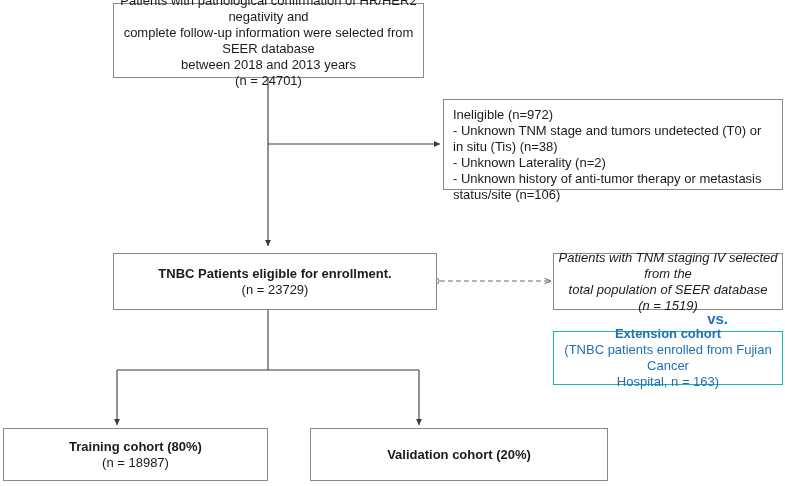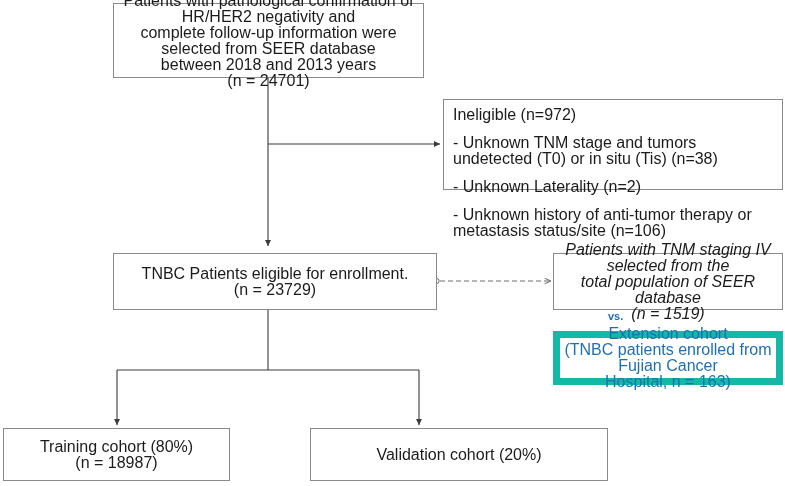--- a/index.html
+++ b/index.html
@@ -29,43 +29,42 @@
     position: absolute;
     box-sizing: border-box;
     border: 1px solid #8a8a8a;
     background: #ffffff;
     display: flex;
     flex-direction: column;
     align-items: center;
     justify-content: center;
     text-align: center;
     color: #1b1b1b;
-    font-size: 16px;
+    font-size: 13px;
     line-height: 16px;
   }
   .box.left-align {
     align-items: flex-end;
     text-align: left;
     justify-content: flex-start;
     padding: 7px 9px;
-    gap: 12px;
   }
   .box .line { display: block; width: 100%; }
-  .bold { font-weight: normal; }
+  .bold { font-weight: bold; }
   .blue-box {
-    border: 7px solid #14b8a6;
+    border: 1px solid #14b8a6;
     color: #1f6fb5;
   }
   .blue-text { color: #1f6fb5; }
   .vs-label {
     position: absolute;
-    font-size: 11px;
+    font-size: 15px;
     font-weight: bold;
     color: #1f6fb5;
-    text-align: left;
+    text-align: right;
     width: 120px;
   }
 </style>
 </head>
 <body>
 
 <div id="canvas">
 
   <svg class="edges" viewBox="0 0 785 486">
     <defs>
@@ -124,21 +123,21 @@
   </div>
 
   <div class="vs-label" style="left:608px; top:310px;">vs.</div>
 
   <div class="box blue-box" style="left:553px; top:331px; width:230px; height:54px;">
     <span class="line bold blue-text">Extension cohort</span>
     <span class="line blue-text">(TNBC patients enrolled from Fujian Cancer</span>
     <span class="line blue-text">Hospital, n = 163)</span>
   </div>
 
-  <div class="box" style="left:3px; top:428px; width:227px; height:53px;">
+  <div class="box" style="left:3px; top:428px; width:265px; height:53px;">
     <span class="line bold">Training cohort (80%)</span>
     <span class="line">(n = 18987)</span>
   </div>
 
   <div class="box" style="left:310px; top:428px; width:298px; height:53px;">
     <span class="line bold">Validation cohort (20%)</span>
   </div>
 
 </div>
 

